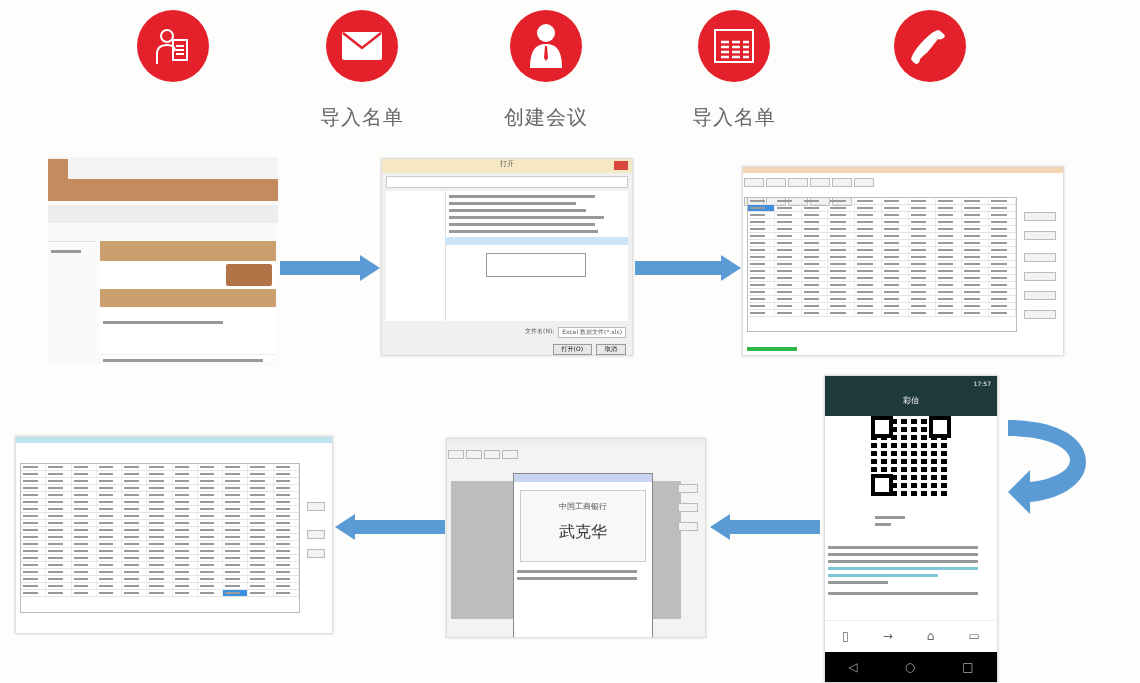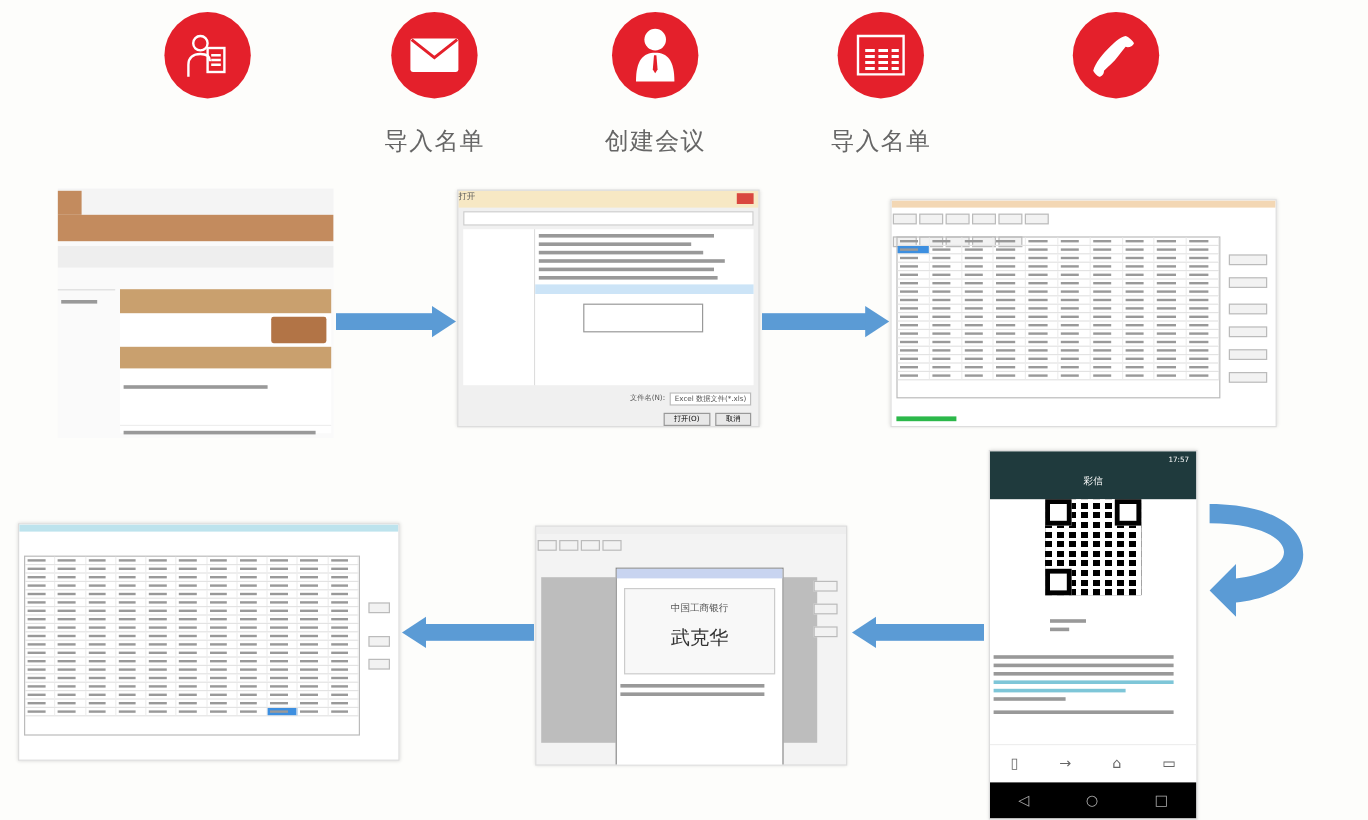--- a/index.html
+++ b/index.html
@@ -91,21 +91,21 @@
     <div class="txt" style="width:160px"></div>
   </div>
 </div>
 
 <div class="arrow r" style="left:280px;top:255px;width:100px">
     <div class="shaft"></div>
     <div class="head"></div>
   </div>
 
 <div class="shot" style="left:381px;top:158px;width:252px;height:198px;background:#f0f0f0">
-  <div style="height:14px;background:#f7e8c4;position:relative;font-size:7px;color:#555"><span>打开</span><div style="position:absolute;right:4px;top:2px;width:14px;height:9px;background:#d9473f"></div></div>
+  <div style="height:14px;background:#f7e8c4;position:relative;font-size:7px;text-align:center;color:#555"><span>打开</span><div style="position:absolute;right:4px;top:2px;width:14px;height:9px;background:#d9473f"></div></div>
   <div style="height:12px;background:#fff;margin:3px 4px;border:1px solid #ccc"></div>
   <div style="display:flex;height:130px;margin:0 4px">
     <div style="width:60px;background:#fff;border-right:1px solid #ddd"></div>
     <div style="flex:1;background:#fff;position:relative">
       <div class="txt" style="width:80%"></div>
         <div class="txt" style="width:70%"></div>
         <div class="txt" style="width:75%"></div>
         <div class="txt" style="width:85%"></div>
         <div class="txt" style="width:80%"></div>
         <div class="txt" style="width:82%"></div>

